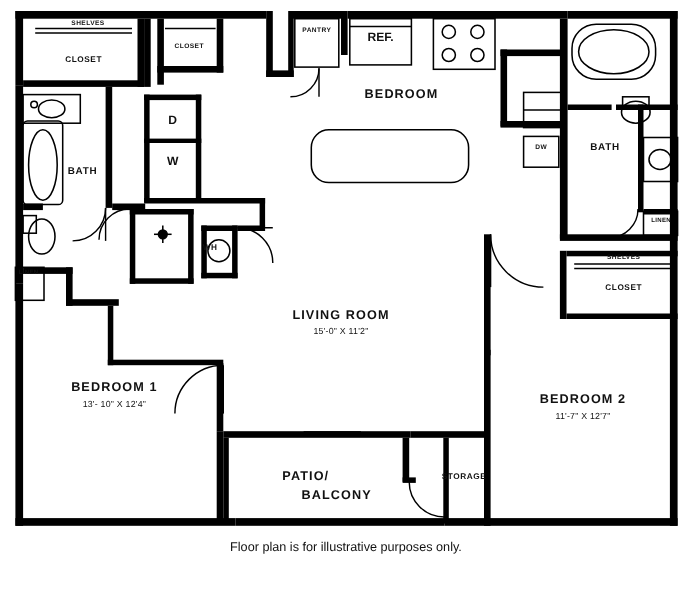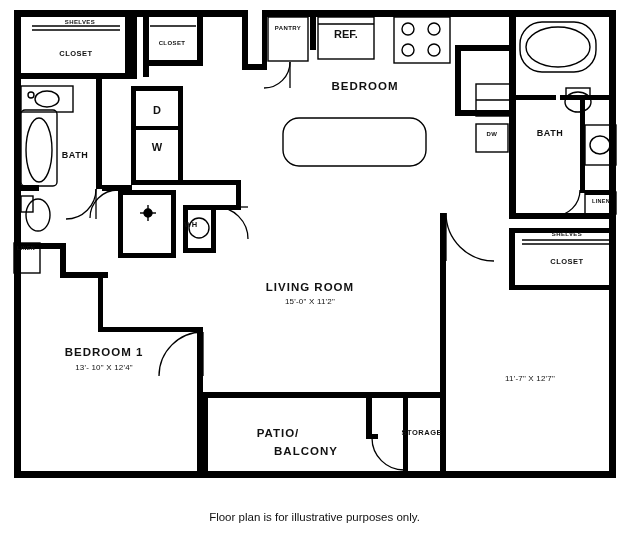--- a/index.html
+++ b/index.html
@@ -62,21 +62,20 @@
     font-size: 11px;
     font-weight: bold;
   }
   .disclaimer {
     position: absolute;
     left: 0;
     width: 629px;
     text-align: center;
     font-size: 11.5px;
     color: #111;
-    margin-top: 19px;
   }
   .dis1 { top: 492px; }
   .dis2 { top: 512px; }
 </style>
 </head>
 <body>
 
 <div id="plan">
 
   <svg width="629" height="541" viewBox="0 0 629 541">
@@ -276,20 +275,21 @@
   <div class="lbl" style="left:586px; top:198px; width:30px; font-size:5.5px; font-weight:bold; letter-spacing:0.3px;">LINEN</div>
   <div class="lbl tiny" style="left:524px; top:231px; width:86px;">SHELVES</div>
   <div class="lbl small" style="left:520px; top:258px; width:94px;">CLOSET</div>
 
   <div class="lbl big room-name" style="left:210px; top:281px; width:200px;">LIVING ROOM</div>
   <div class="lbl room-dim" style="left:210px; top:298px; width:200px; font-size:8px;">15'-0" X 11'2"</div>
 
   <div class="lbl big room-name" style="left:24px; top:346px; width:160px;">BEDROOM 1</div>
   <div class="lbl room-dim" style="left:24px; top:364px; width:160px; font-size:8px;">13'- 10" X 12'4"</div>
 
+  <div class="lbl big room-name" style="left:450px; top:357px; width:160px;">BEDROOM 2</div>
   <div class="lbl room-dim" style="left:450px; top:375px; width:160px; font-size:8px;">11'-7" X 12'7"</div>
 
   <div class="lbl big room-name" style="left:208px; top:427px; width:140px;">PATIO/</div>
   <div class="lbl big room-name" style="left:236px; top:445px; width:140px;">BALCONY</div>
 
   <div class="lbl small" style="left:372px; top:429px; width:70px;text-align:right;">STORAGE</div>
 
   <div class="disclaimer dis1">Floor plan is for illustrative purposes only.</div>
 </div>
 

